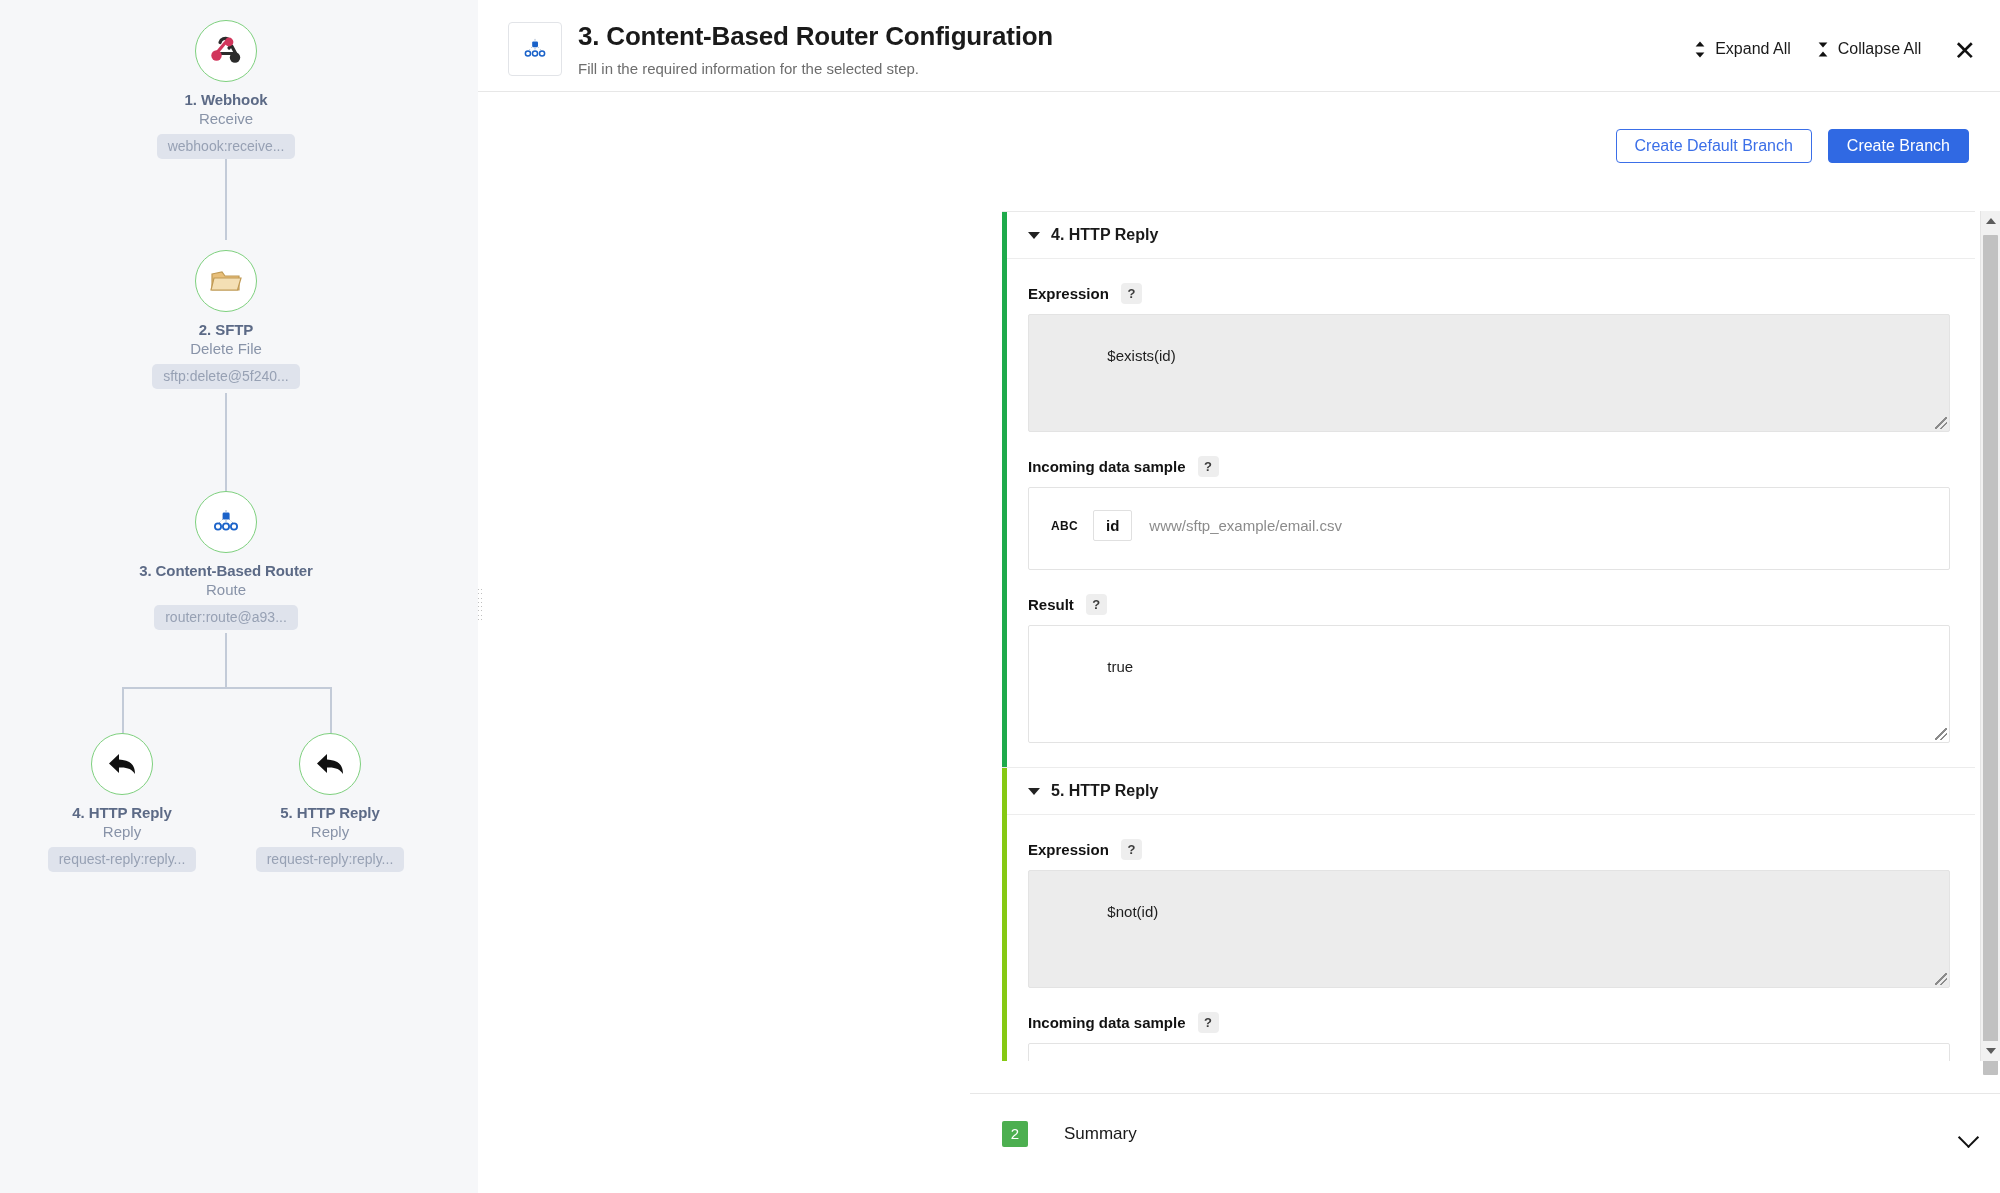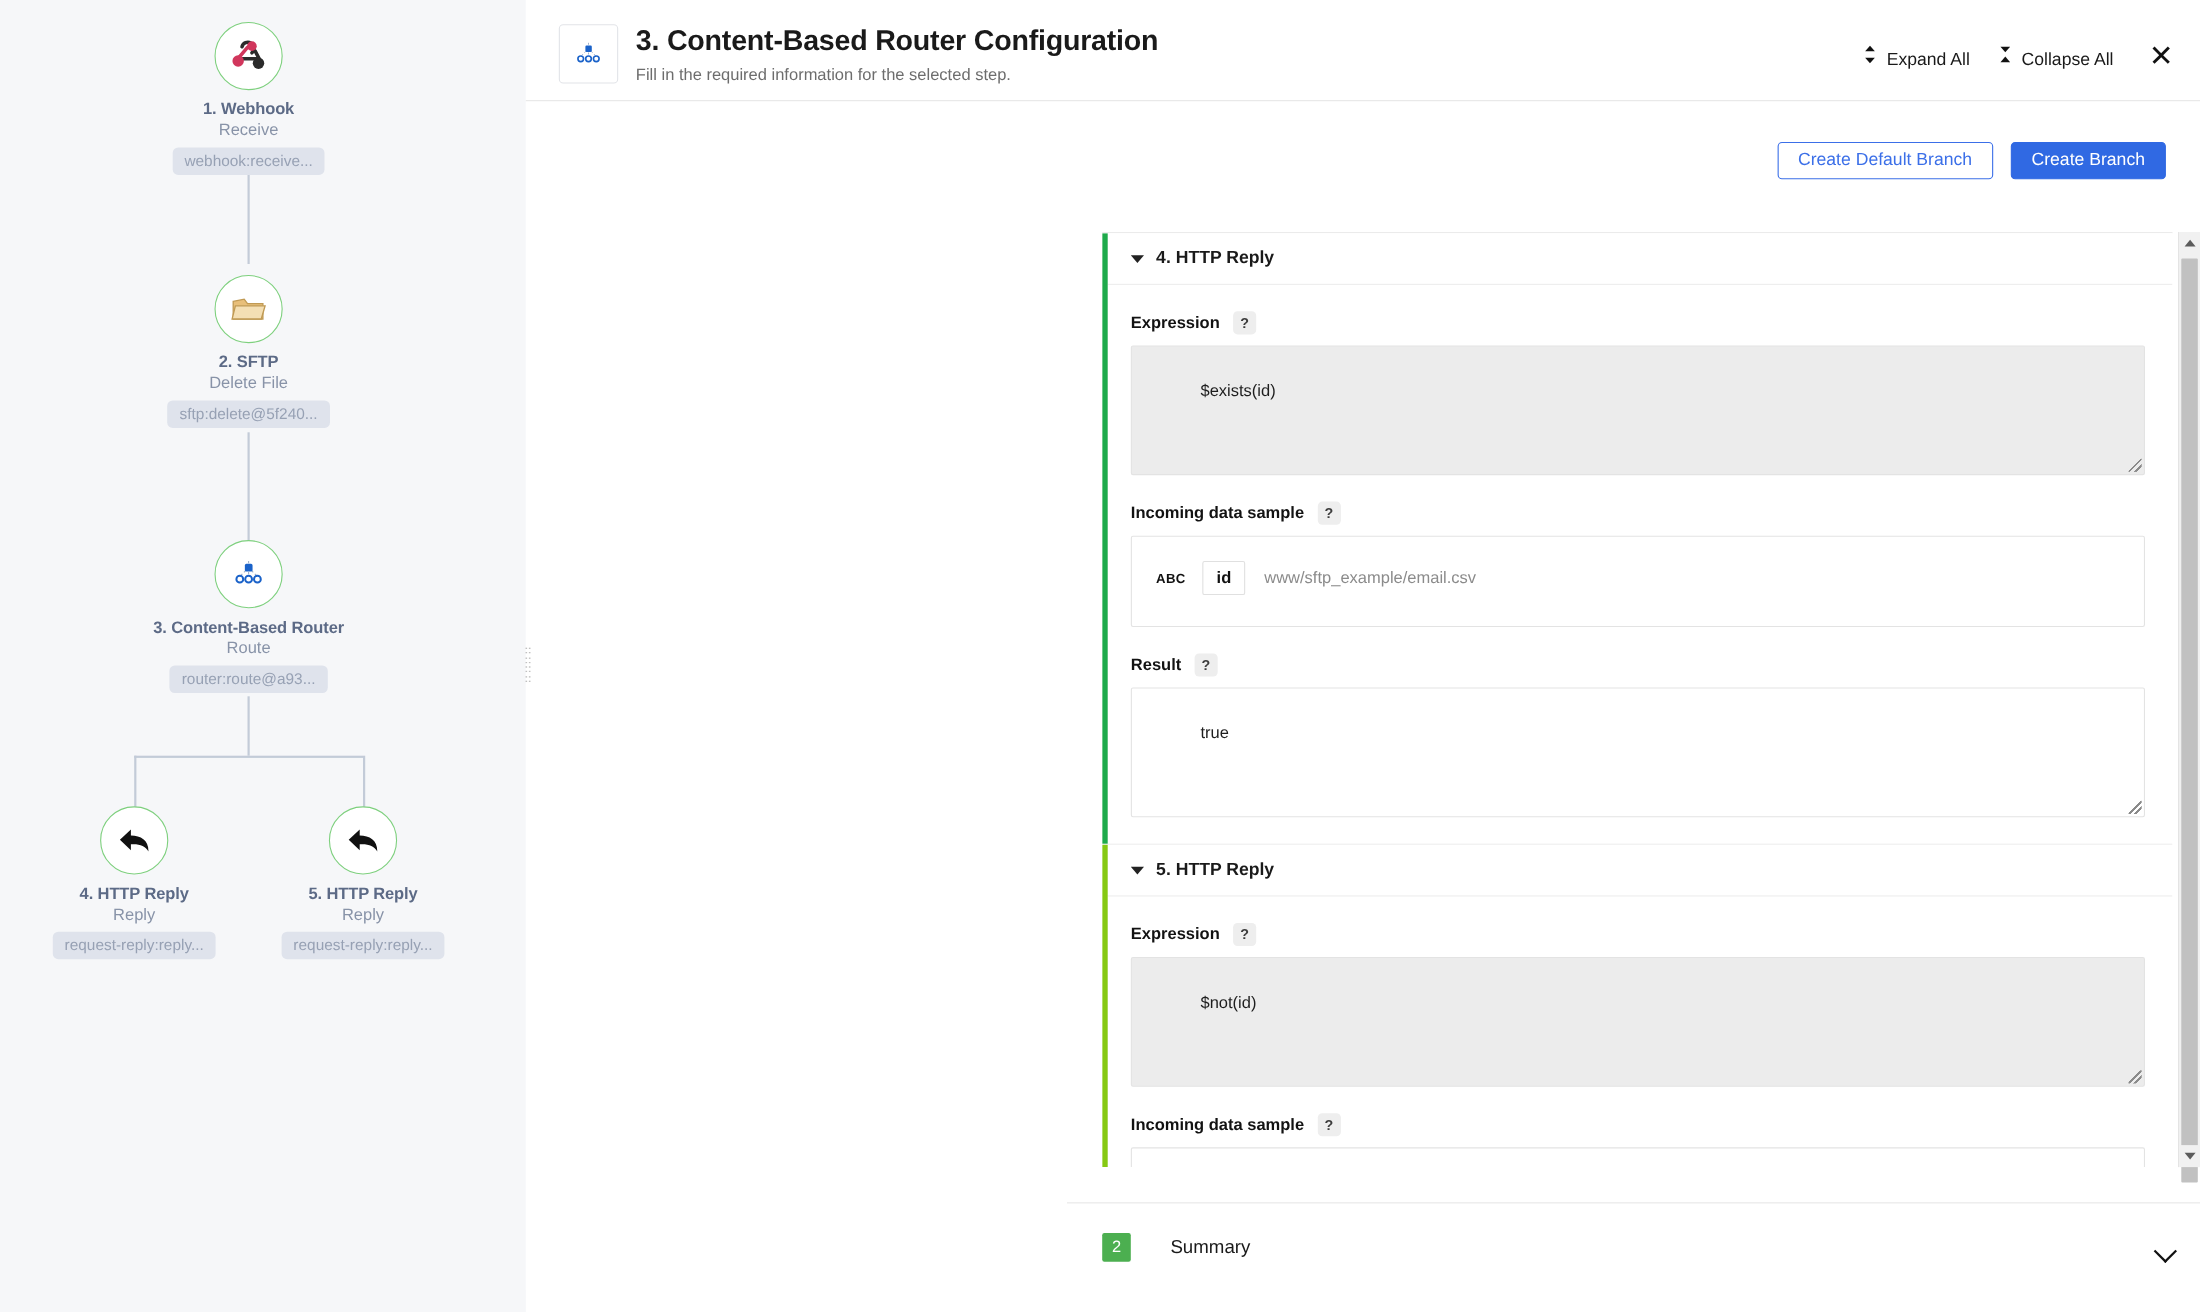--- a/index.html
+++ b/index.html
@@ -69,21 +69,21 @@
     background: #fff; flex: 0 0 54px;
   }
   .header-text { padding-top: 5px; }
   .header-title { font-size: 26px; font-weight: bold; color: #1a1a1a; letter-spacing: -.2px; }
   .header-sub { margin-top: 8px; font-size: 15px; color: #6d6d6d; }
   .header-actions {
     margin-left: auto; display: flex; align-items: center;
     gap: 26px; padding: 22px 24px 0 0;
   }
   .header-action {
-    display: flex; align-items: flex-end; gap: 9px;
+    display: flex; align-items: flex-start; gap: 9px;
     font-size: 16px; color: #1a1a1a; cursor: pointer; background: none; border: 0;
     font-family: inherit;
   }
   .close-x { font-size: 27px; line-height: 1; color: #111; cursor: pointer; padding-left: 6px; }
 
   
   .branch-bar {
     display: flex; justify-content: flex-end; gap: 16px;
     padding: 37px 31px 0 0;
   }
@@ -118,21 +118,21 @@
   .field-label-row { display: flex; align-items: center; gap: 12px; padding: 24px 0 10px; }
   .field-label { font-size: 15px; font-weight: bold; color: #121212; }
   .help-badge {
     width: 21px; height: 21px; border-radius: 4px; background: #eeeeee;
     display: flex; align-items: center; justify-content: center;
     font-size: 13px; font-weight: bold; color: #3c3c3c; cursor: pointer;
   }
 
   .textarea {
     position: relative; border: 1px solid #e3e3e3; border-radius: 2px;
-    font-size: 15px; color: #1e1e1e; padding: 15px 4px;
+    font-size: 15px; color: #1e1e1e; padding: 15px 20px;
     min-height: 110px; white-space: pre-wrap;
   }
   .textarea.grey { background: #ececec; border-color: #e3e3e3; }
   .textarea.white { background: #fff; }
   .grip {
     position: absolute; right: 2px; bottom: 2px; width: 12px; height: 12px;
     background-image:
       linear-gradient(135deg, transparent 45%, #8b8b8b 45%, #8b8b8b 56%, transparent 56%),
       linear-gradient(135deg, transparent 68%, #8b8b8b 68%, #8b8b8b 79%, transparent 79%);
   }

